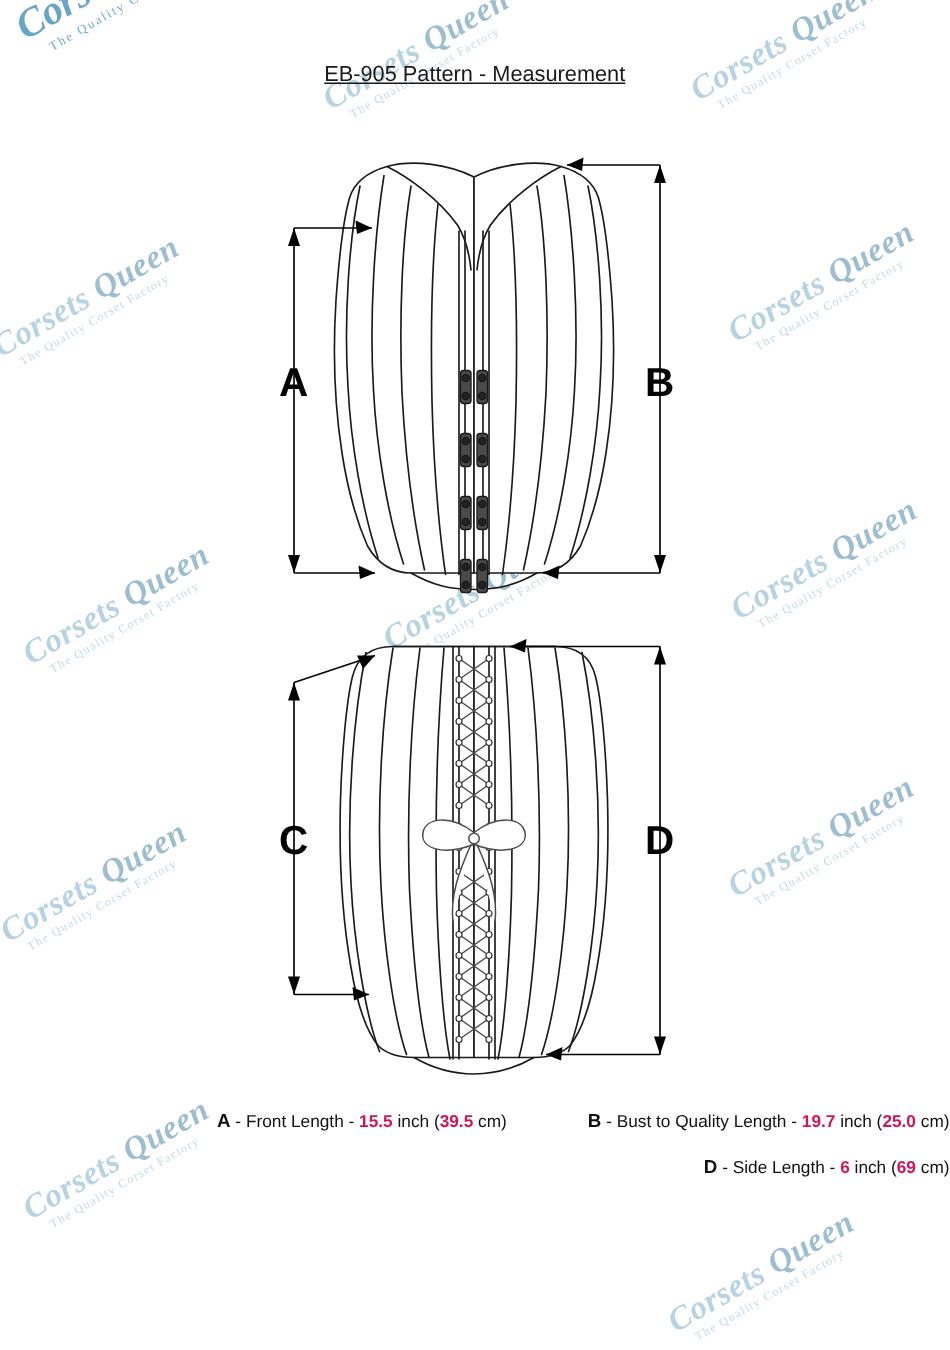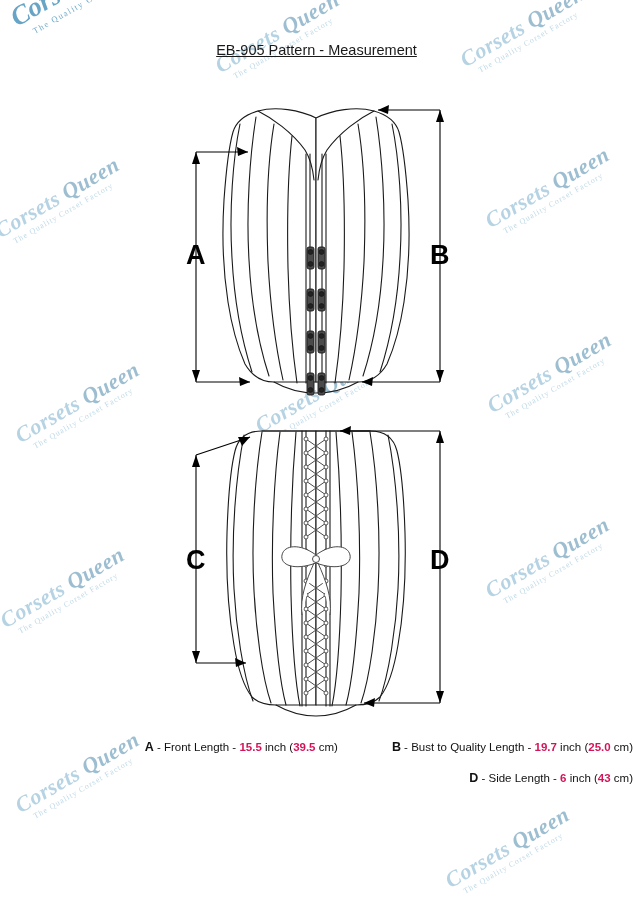--- a/index.html
+++ b/index.html
@@ -450,17 +450,17 @@
     <div class="legend-item">
       <span class="key">A</span><span> - </span><span>Front Length</span><span> - </span><span class="val">15.5</span><span> inch (</span><span class="metric">39.5</span><span> cm)</span>
     </div>
     <div class="legend-item">
       <span class="key">B</span><span> - </span><span>Bust to Quality Length</span><span> - </span><span class="val">19.7</span><span> inch (</span><span class="metric">25.0</span><span> cm)</span>
     </div>
   </div>
 
   <div class="legend-row">
     <div class="legend-item">
-      <span class="key">D</span><span> - </span><span>Side Length</span><span> - </span><span class="val">6</span><span> inch (</span><span class="metric">43</span><span> cm)</span>
+      <span class="key">D</span><span> - </span><span>Side Length</span><span> - </span><span class="val">6</span><span> inch (</span><span class="metric">69</span><span> cm)</span>
     </div>
   </div>
 
 </div>
 
 </body></html>

